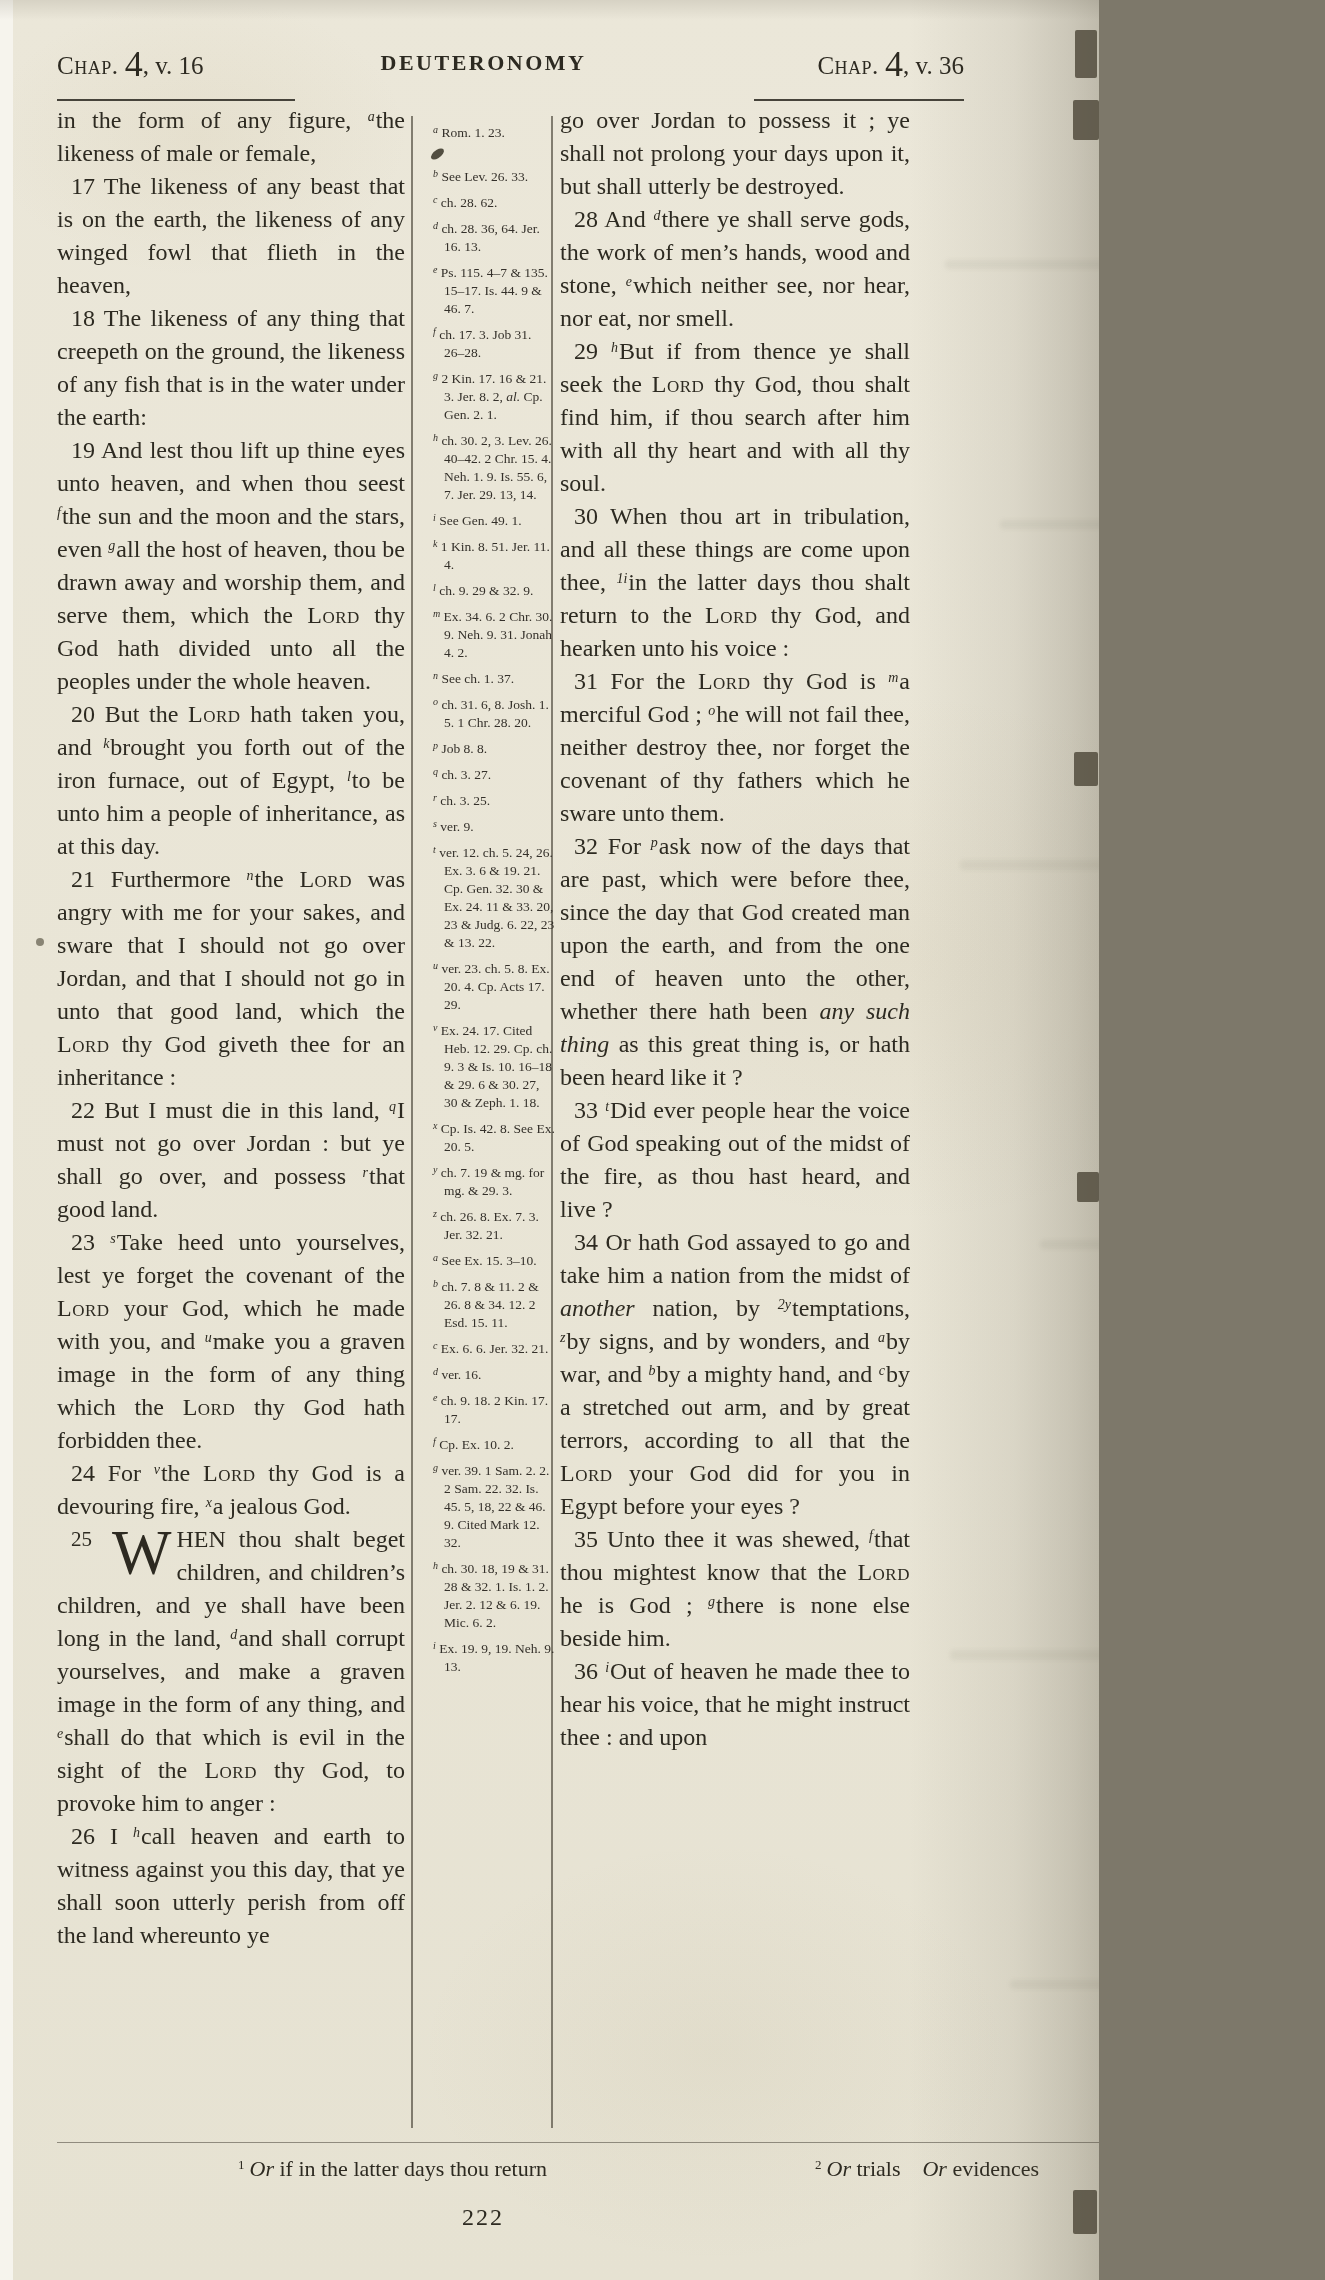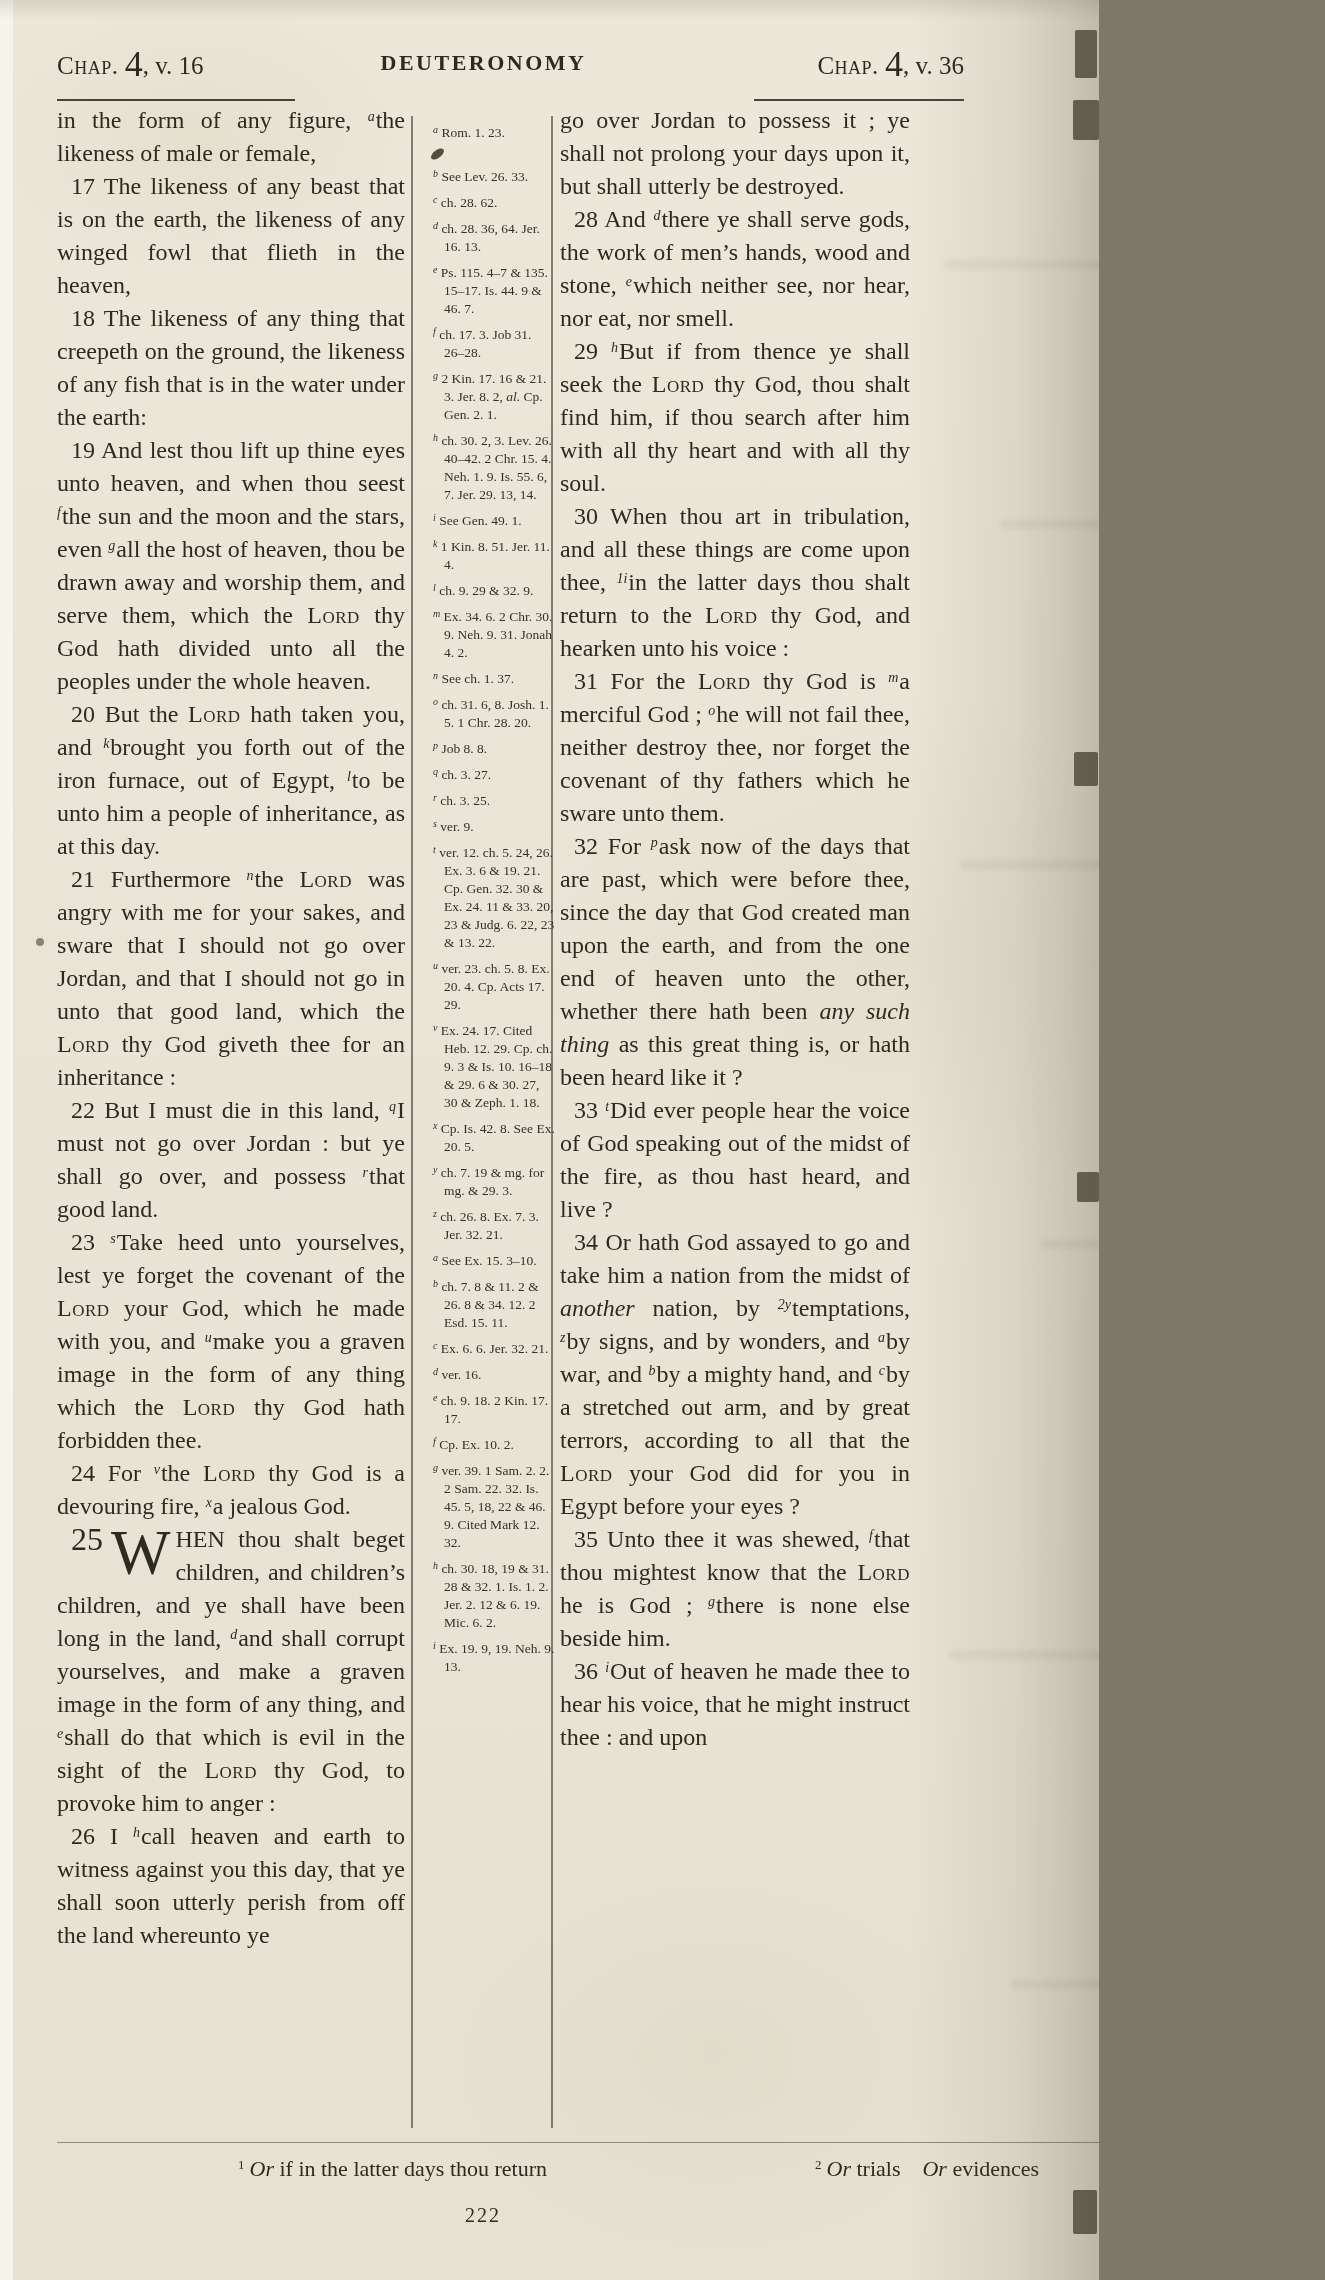--- a/index.html
+++ b/index.html
@@ -51,35 +51,35 @@
   .vrule-2{left:551px;}
   .col{position:absolute;top:104px;}
   .col-left{left:57px;width:348px;}
   .col-right{left:560px;width:350px;}
   .col-left,.col-right{font-size:24px;line-height:33px;text-align:justify;
     hyphens:auto;-webkit-hyphens:auto;}
   .verse{margin:0;text-indent:14px;}
   .verse.cont,.verse.dc{text-indent:0;}
   sup.ref-mark{font-style:italic;font-size:14px;line-height:0;vertical-align:7px;margin-right:1px;}
   .dc-wrap{float:left;display:flex;align-items:flex-start;margin:0 5px 0 14px;}
-  .dc-num{font-size:32px;line-height:33px;margin-right:8px;}
+  .dc-num{font-size:21px;line-height:33px;margin-right:20px;}
   .dc-initial{font-size:63px;line-height:60px;}
   
   .col-mid{left:433px;top:124px;width:122px;font-size:13.5px;line-height:18px;color:#34302a;}
   .ref-entry{margin:0 0 8px;padding-left:11px;text-indent:-11px;}
   .ref-entry:first-child{margin-bottom:26px;}
   sup.ref-letter{font-style:italic;font-size:10px;line-height:0;vertical-align:4px;}
   
   .foot-rule{position:absolute;left:57px;top:2142px;width:1133px;height:1px;background:rgba(72,68,56,.55);}
   .footnote{position:absolute;top:2156px;font-size:22px;white-space:nowrap;}
   .footnote-1{left:238px;}
   .footnote-2{left:815px;}
   sup.fn-marker{font-size:13px;line-height:0;vertical-align:7px;margin-right:5px;}
   .page-number{position:absolute;left:428px;top:2204px;width:110px;text-align:center;
-    font-size:20px;letter-spacing:2px;}
+    font-size:24px;letter-spacing:2px;}
 </style>
 </head>
 <body>
 
 <div class="page">
 
   <div class="stains"></div>
   <div class="scan-left-strip"></div>
   <div class="scan-top-shade"></div>
 

